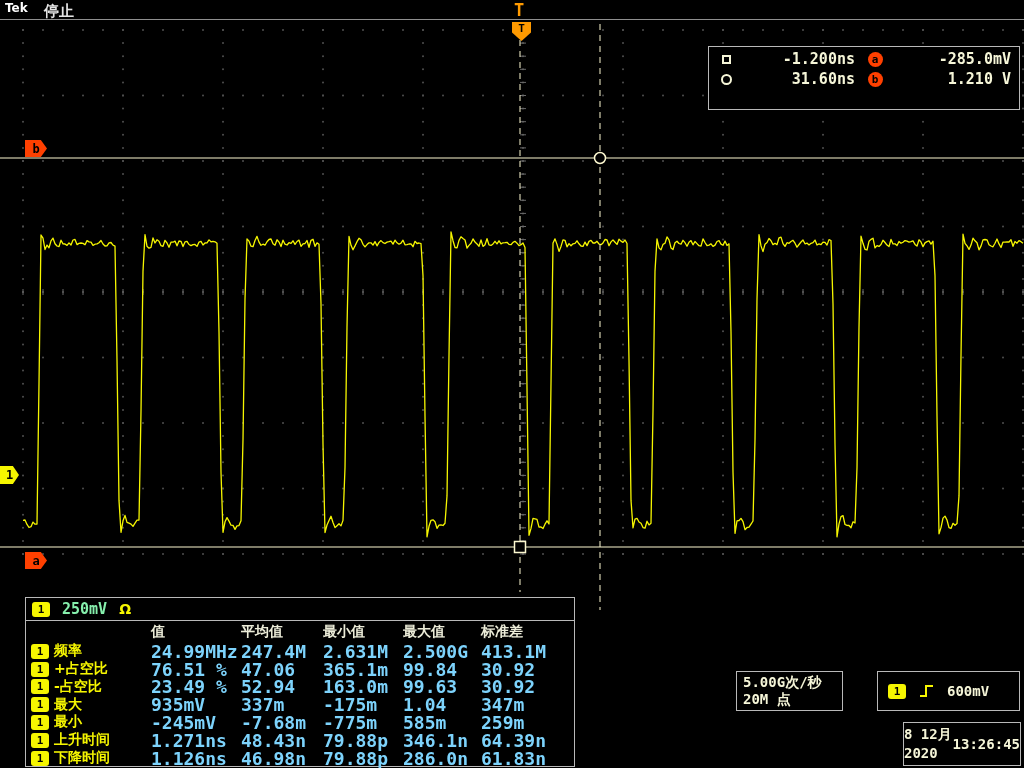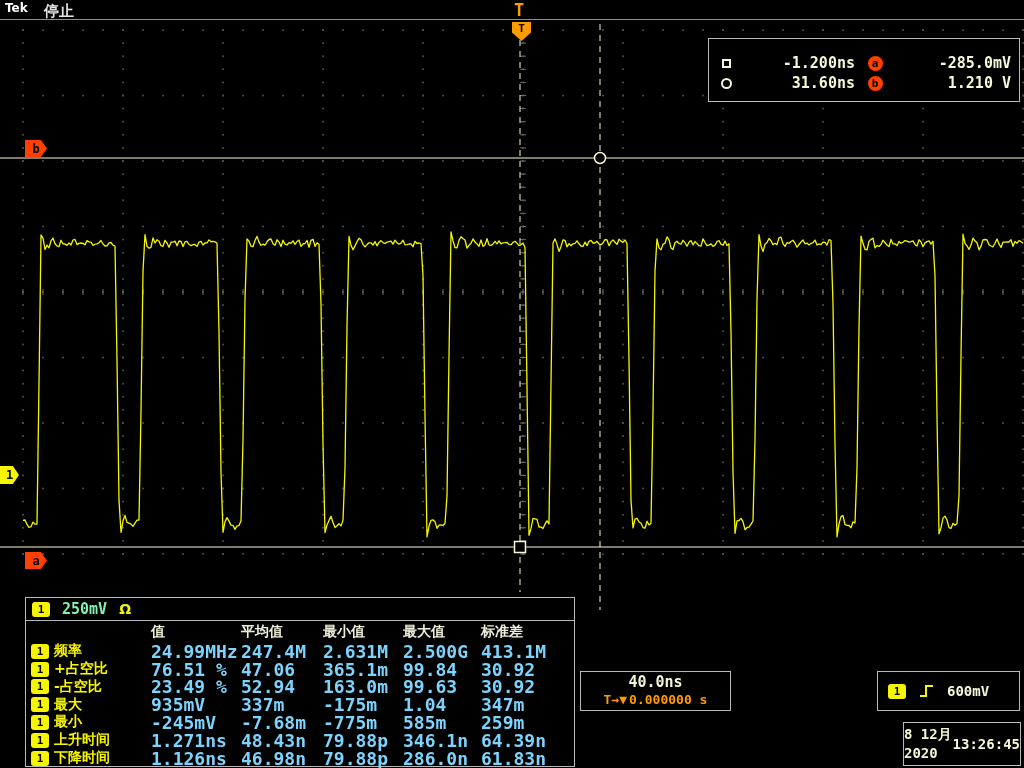--- a/index.html
+++ b/index.html
@@ -22,21 +22,21 @@
 
   .side-tag{position:absolute;width:22px;height:17px;background:#ff4000;color:#000;
     font:bold 12px "DejaVu Sans Mono",monospace;display:flex;align-items:center;justify-content:center;
     clip-path:polygon(0 0,72% 0,100% 50%,72% 100%,0 100%)}
   #b-tag{left:25px;top:140px}
   #a-tag{left:25px;top:552px}
   #ch1-tag{position:absolute;left:0;top:466px;width:19px;height:18px;background:#f6f600;color:#000;
     font:bold 12px "DejaVu Sans Mono",monospace;display:flex;align-items:center;justify-content:center;
     clip-path:polygon(0 0,68% 0,100% 50%,68% 100%,0 100%)}
 
-  #cursor-readout{left:708px;top:38px;width:312px;height:64px;padding-top:14px}
+  #cursor-readout{left:708px;top:46px;width:312px;height:64px;padding-top:2px}
   .crow{display:grid;grid-template-columns:34px 112px 40px 1fr;height:20px;align-items:center;
     color:#f6f6d8;font-size:15px}
   .ctime,.cval{text-align:right}
   .cval{padding-right:8px}
   .csym{display:flex;justify-content:center}
   .sym-sq{width:9px;height:9px;border:2px solid #f6f6d8}
   .sym-ci{width:11px;height:11px;border:2px solid #f6f6d8;border-radius:50%}
   .cbadge{width:15px;height:15px;border-radius:50%;background:#ff4000;color:#000;
     font:bold 11px "DejaVu Sans Mono",monospace;display:flex;align-items:center;justify-content:center;justify-self:center}
 
@@ -1206,28 +1206,25 @@
           </div>
           <div class="mval">1.126ns</div>
           <div class="mval">46.98n</div>
           <div class="mval">79.88p</div>
           <div class="mval">286.0n</div>
           <div class="mval">61.83n</div>
         </div>
       </div>
   </div>
 
-  <div id="tb-box" class="box">
-    <div class="tb-scale mono">40.0ns</div>
-    <div class="tb-pos mono">
-      <span>T→▼</span>
-      <span>0.000000 s</span>
-    </div>
+
+  <div id="acq-box" class="box">
+    <div class="mixed">5.00G次/秒</div>
+    <div class="mixed">20M 点</div>
   </div>
-
 
   <div id="trig-box" class="box">
     <span class="chbadge">1</span>
     <svg width="15" height="14">
       <path d="M1,12 L7,12 L7,2 L14,2" fill="none" stroke="#f6f600" stroke-width="2"></path>
     </svg>
     <span class="level mono">600mV</span>
   </div>
 
   <div id="dt-box" class="box">

